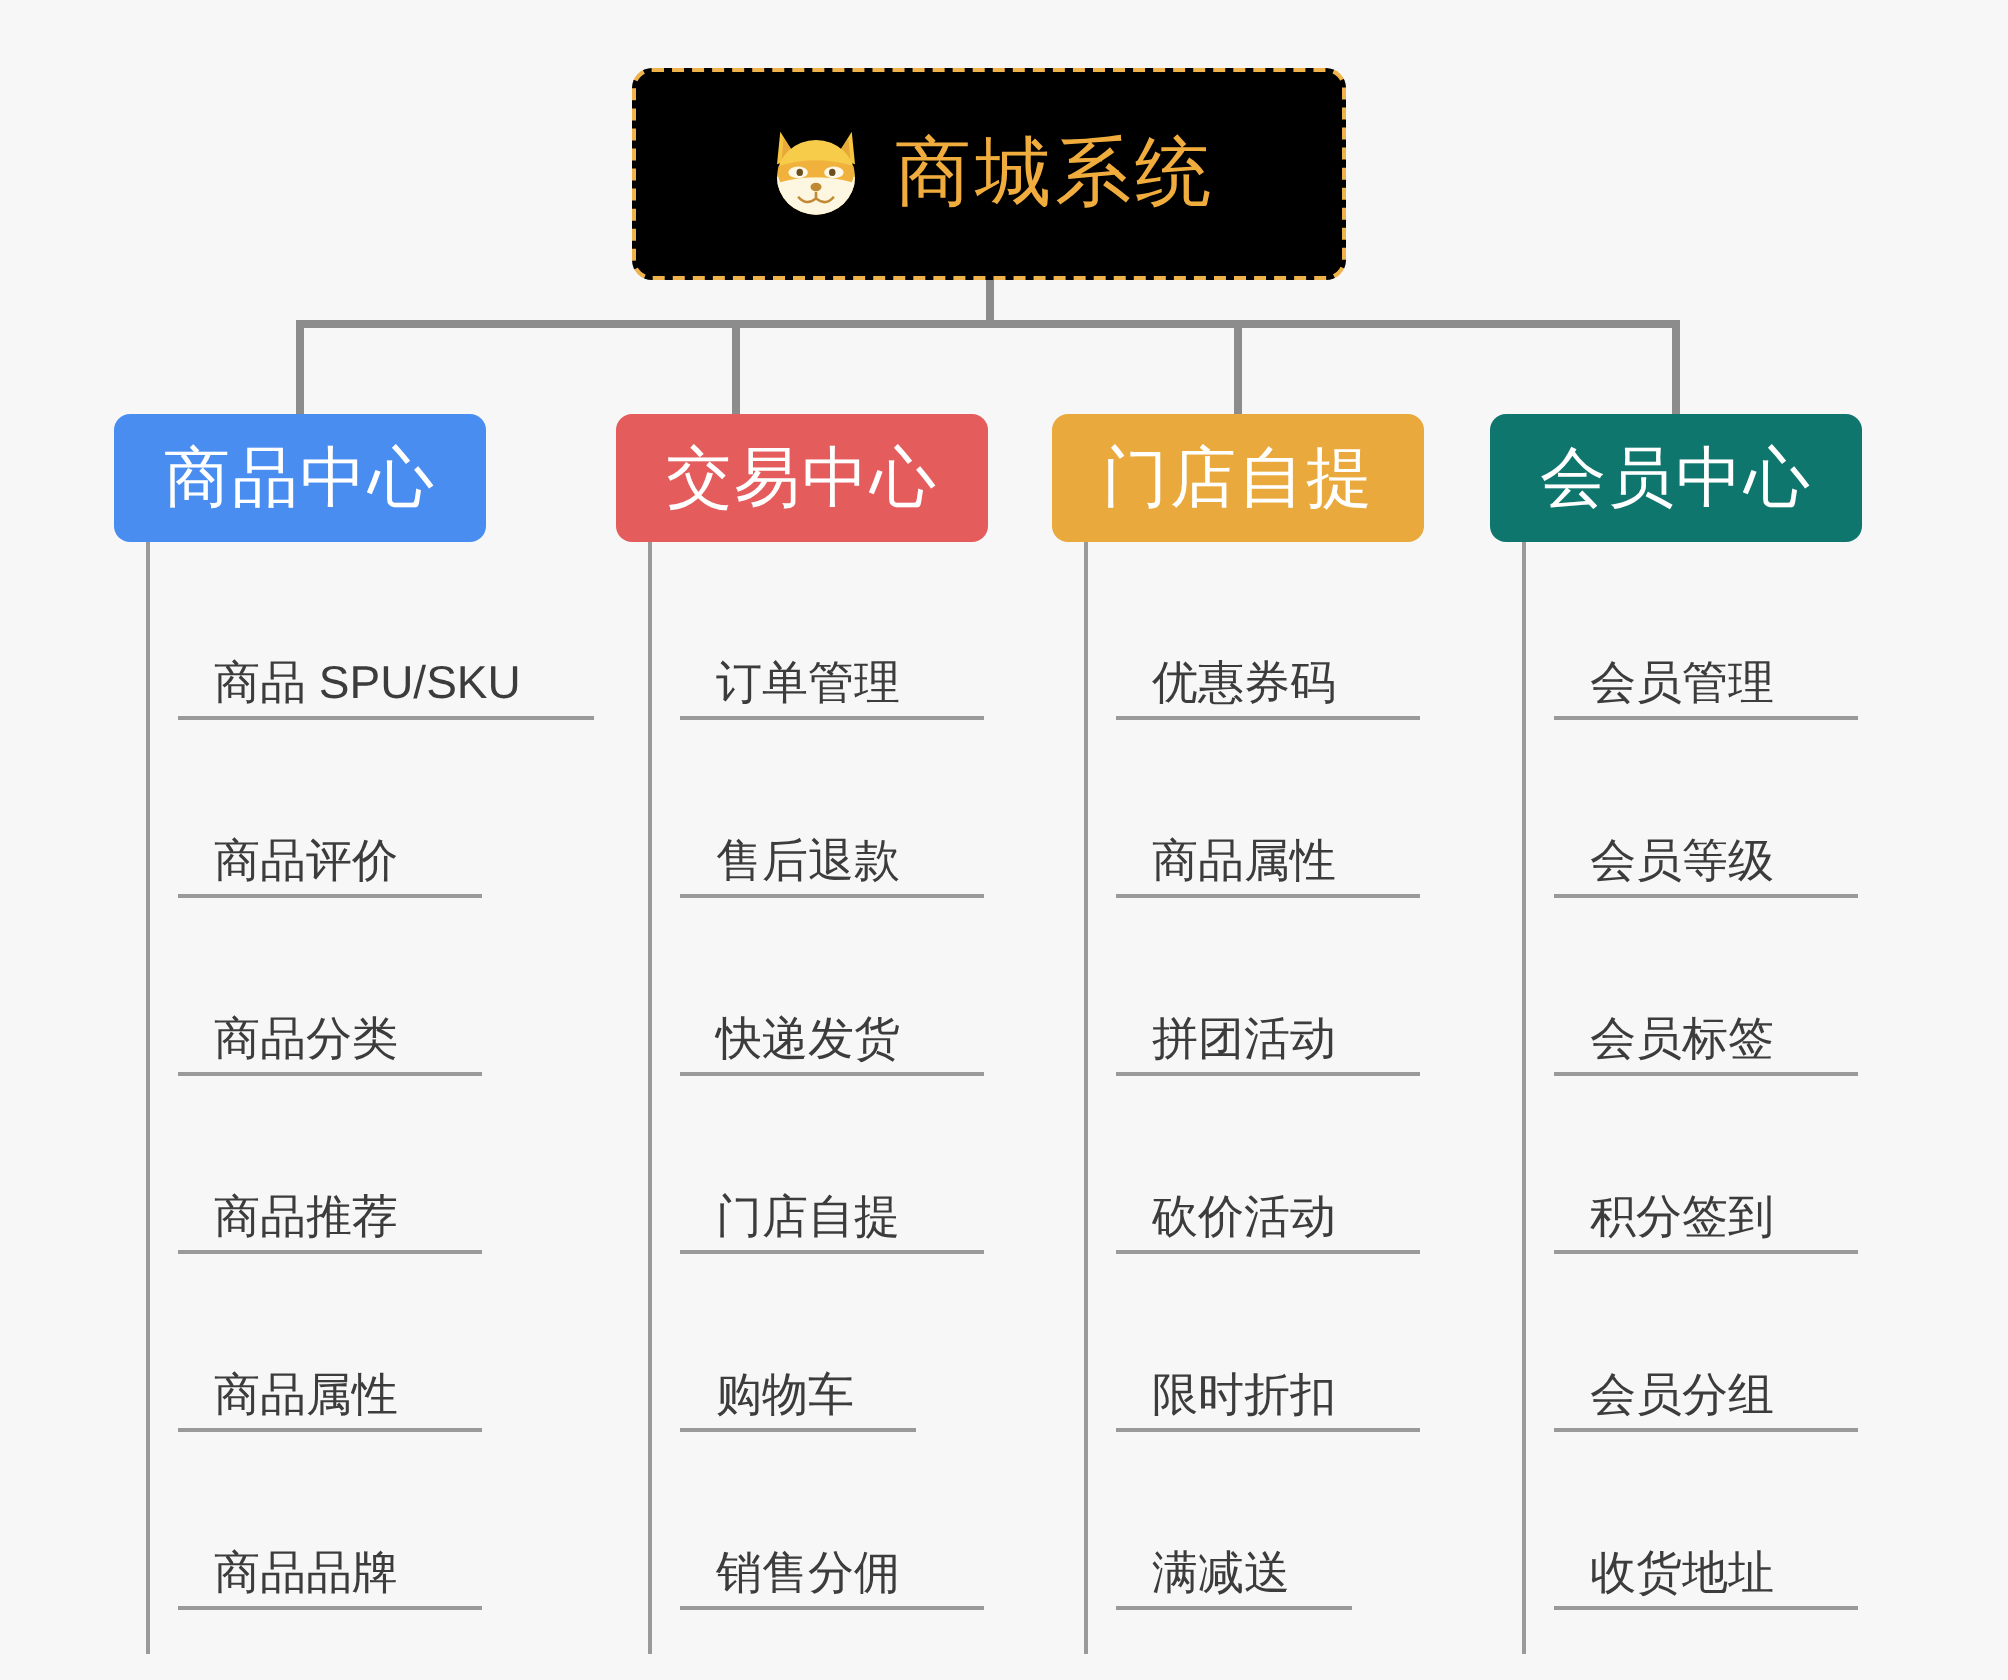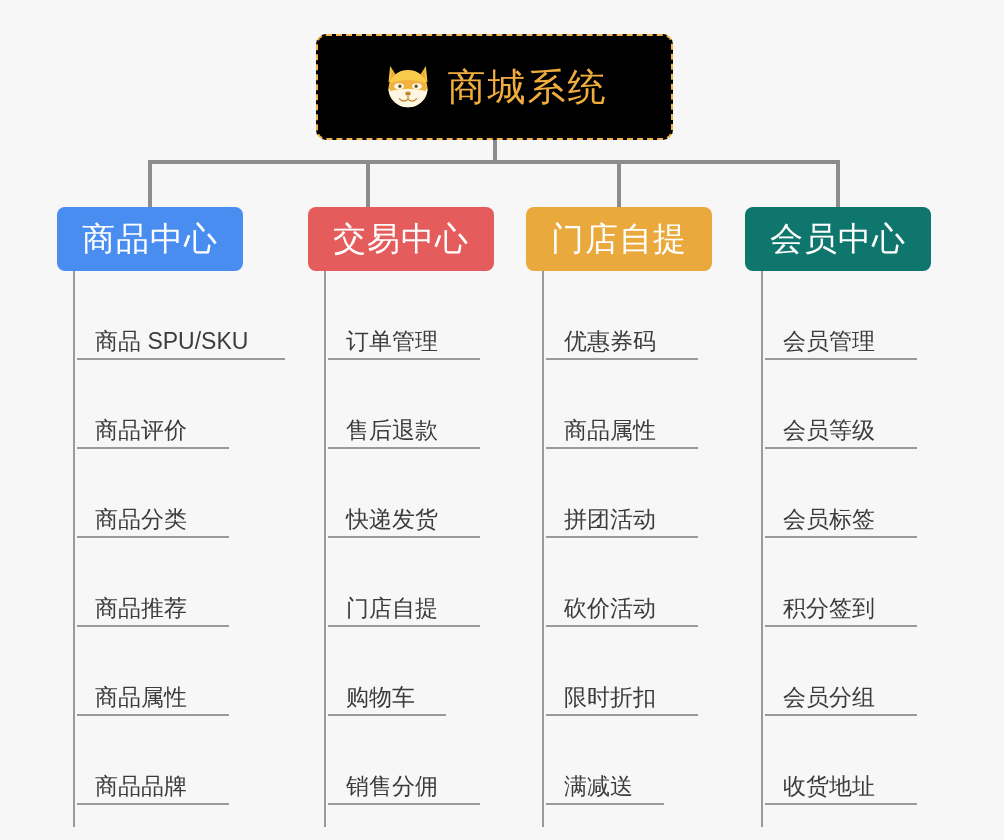--- a/index.html
+++ b/index.html
@@ -101,21 +101,21 @@
     white-space: nowrap;
   }
   .cat-products  { background: #4a8df0; }
   .cat-trade     { background: #e45c5c; }
   .cat-marketing { background: #eaa93c; }
   .cat-member    { background: #0f766e; }
 
   
   .leaf-list {
     position: relative;
-    margin-left: 20px;
+    margin-left: 32px;
     padding-left: 0;
     list-style: none;
     margin-top: 0;
   }
   .leaf-spine {
     position: absolute;
     left: 16px;
     top: 64px;
     width: 2px;
     height: 556px;

